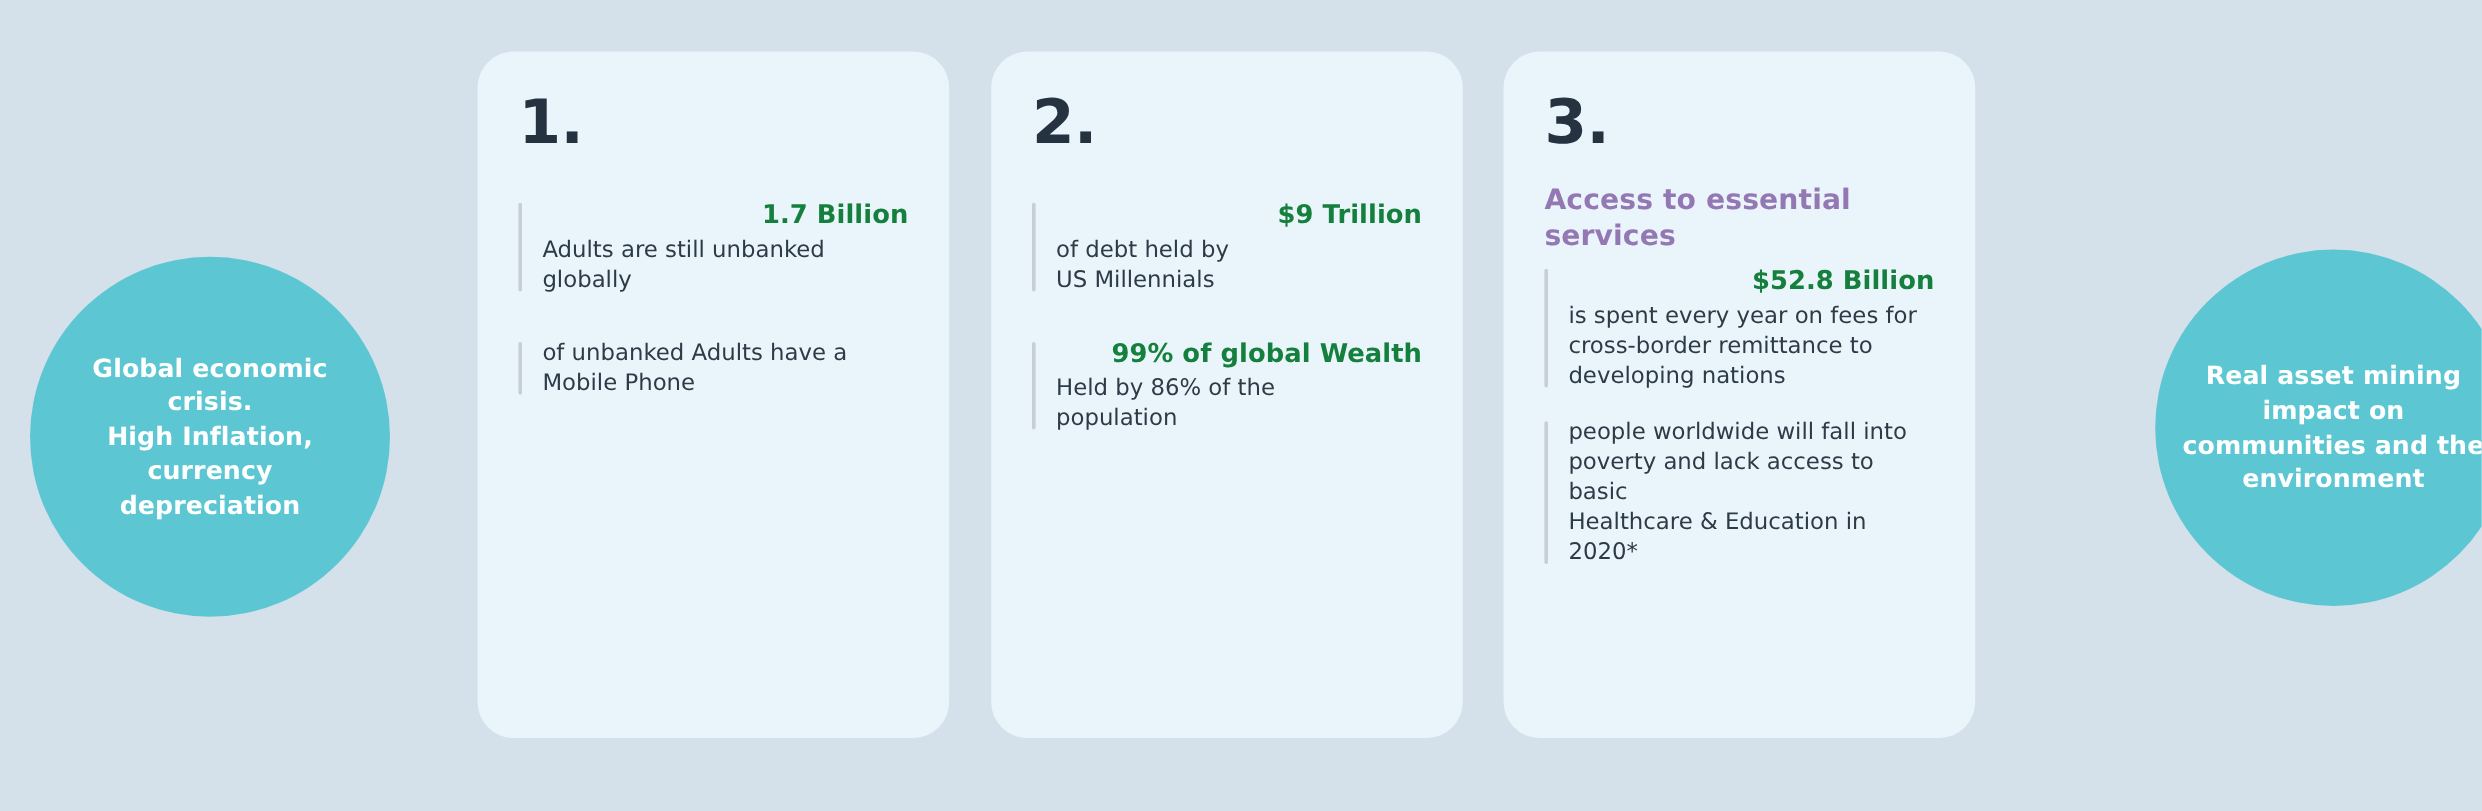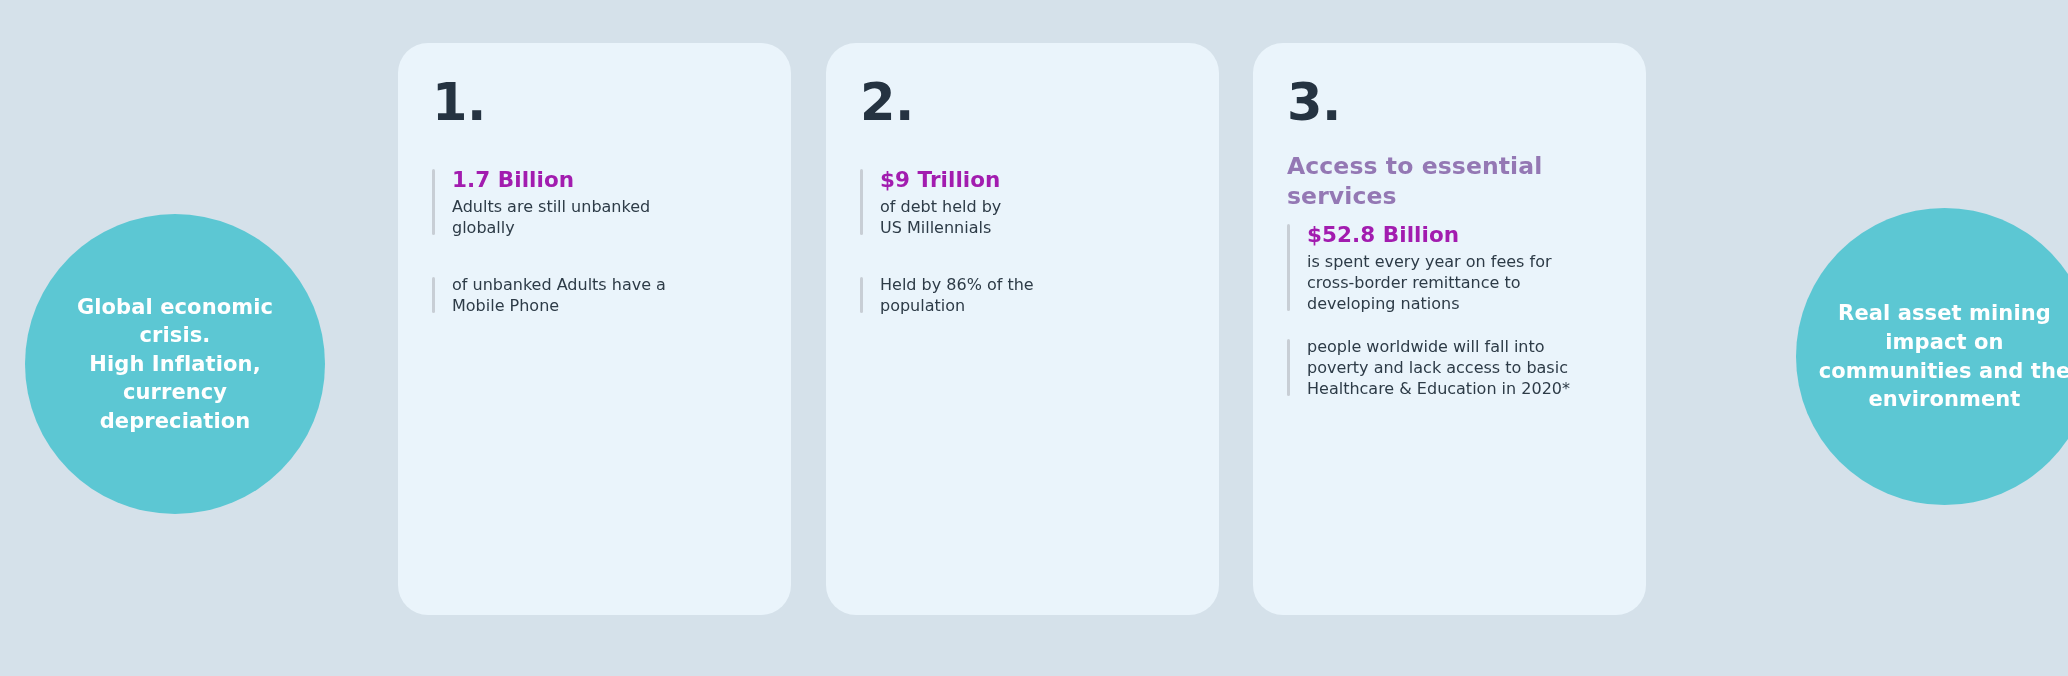--- a/index.html
+++ b/index.html
@@ -100,27 +100,28 @@
     left: 0;
     top: 3px;
     bottom: 3px;
     width: 3px;
     background: #c8ced5;
     border-radius: 2px;
   }
   .stat-value {
     font-size: 21.5px;
     font-weight: bold;
-    color: #a21caf;
+    color: #15803d;
     line-height: 1.28;
     letter-spacing: 0.05px;
     margin: 0 0 2px 0;
+    text-align: right;
   }
   .stat-desc {
-    font-size: 16px;
+    font-size: 19px;
     font-weight: normal;
     color: #2d3b47;
     line-height: 1.32;
     white-space: pre-line;
     margin: 0;
   }
 
   
   #card-1 .stats { margin-top: 36px; }
   #card-2 .stats { margin-top: 36px; }
@@ -162,20 +163,21 @@
     <div class="card-number">2.</div>
     <div class="stats">
       <div class="stat">
         <span class="stat-bar"></span>
         <div class="stat-value">$9 Trillion</div>
         <div class="stat-desc">of debt held by
 US Millennials</div>
       </div>
       <div class="stat">
         <span class="stat-bar"></span>
+        <div class="stat-value">99% of global Wealth</div>
         <div class="stat-desc">Held by 86% of the
 population</div>
       </div>
     </div>
   </div>
 
   <div id="card-3" class="card">
     <div class="card-number">3.</div>
     <div class="card-subtitle" style="white-space:pre-line">Access to essential
 services</div>

